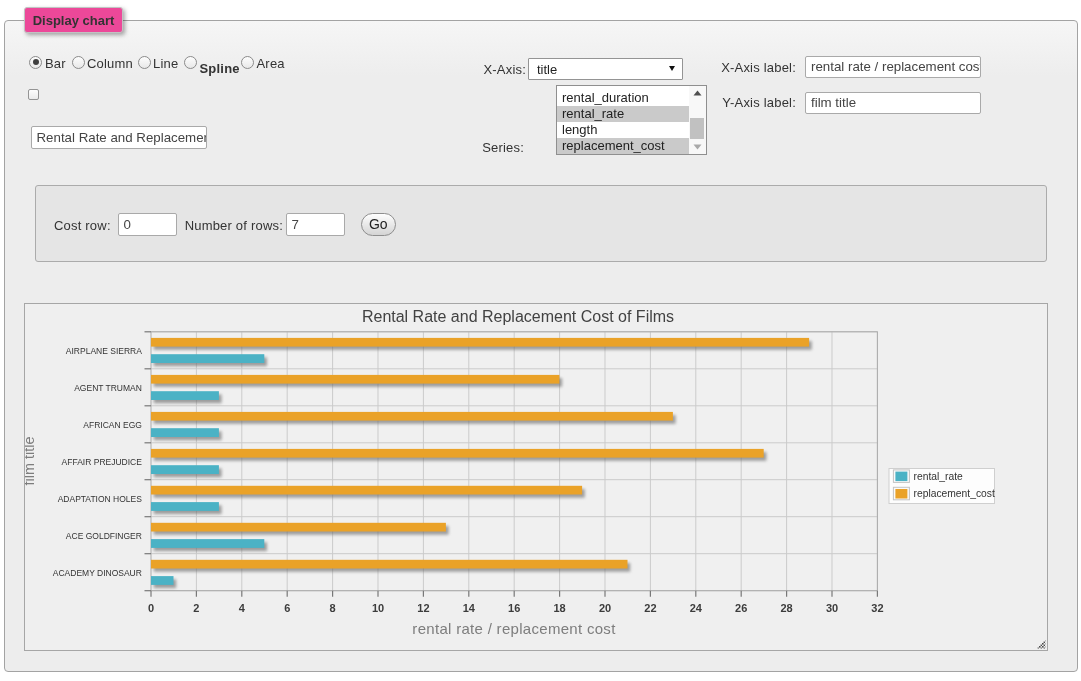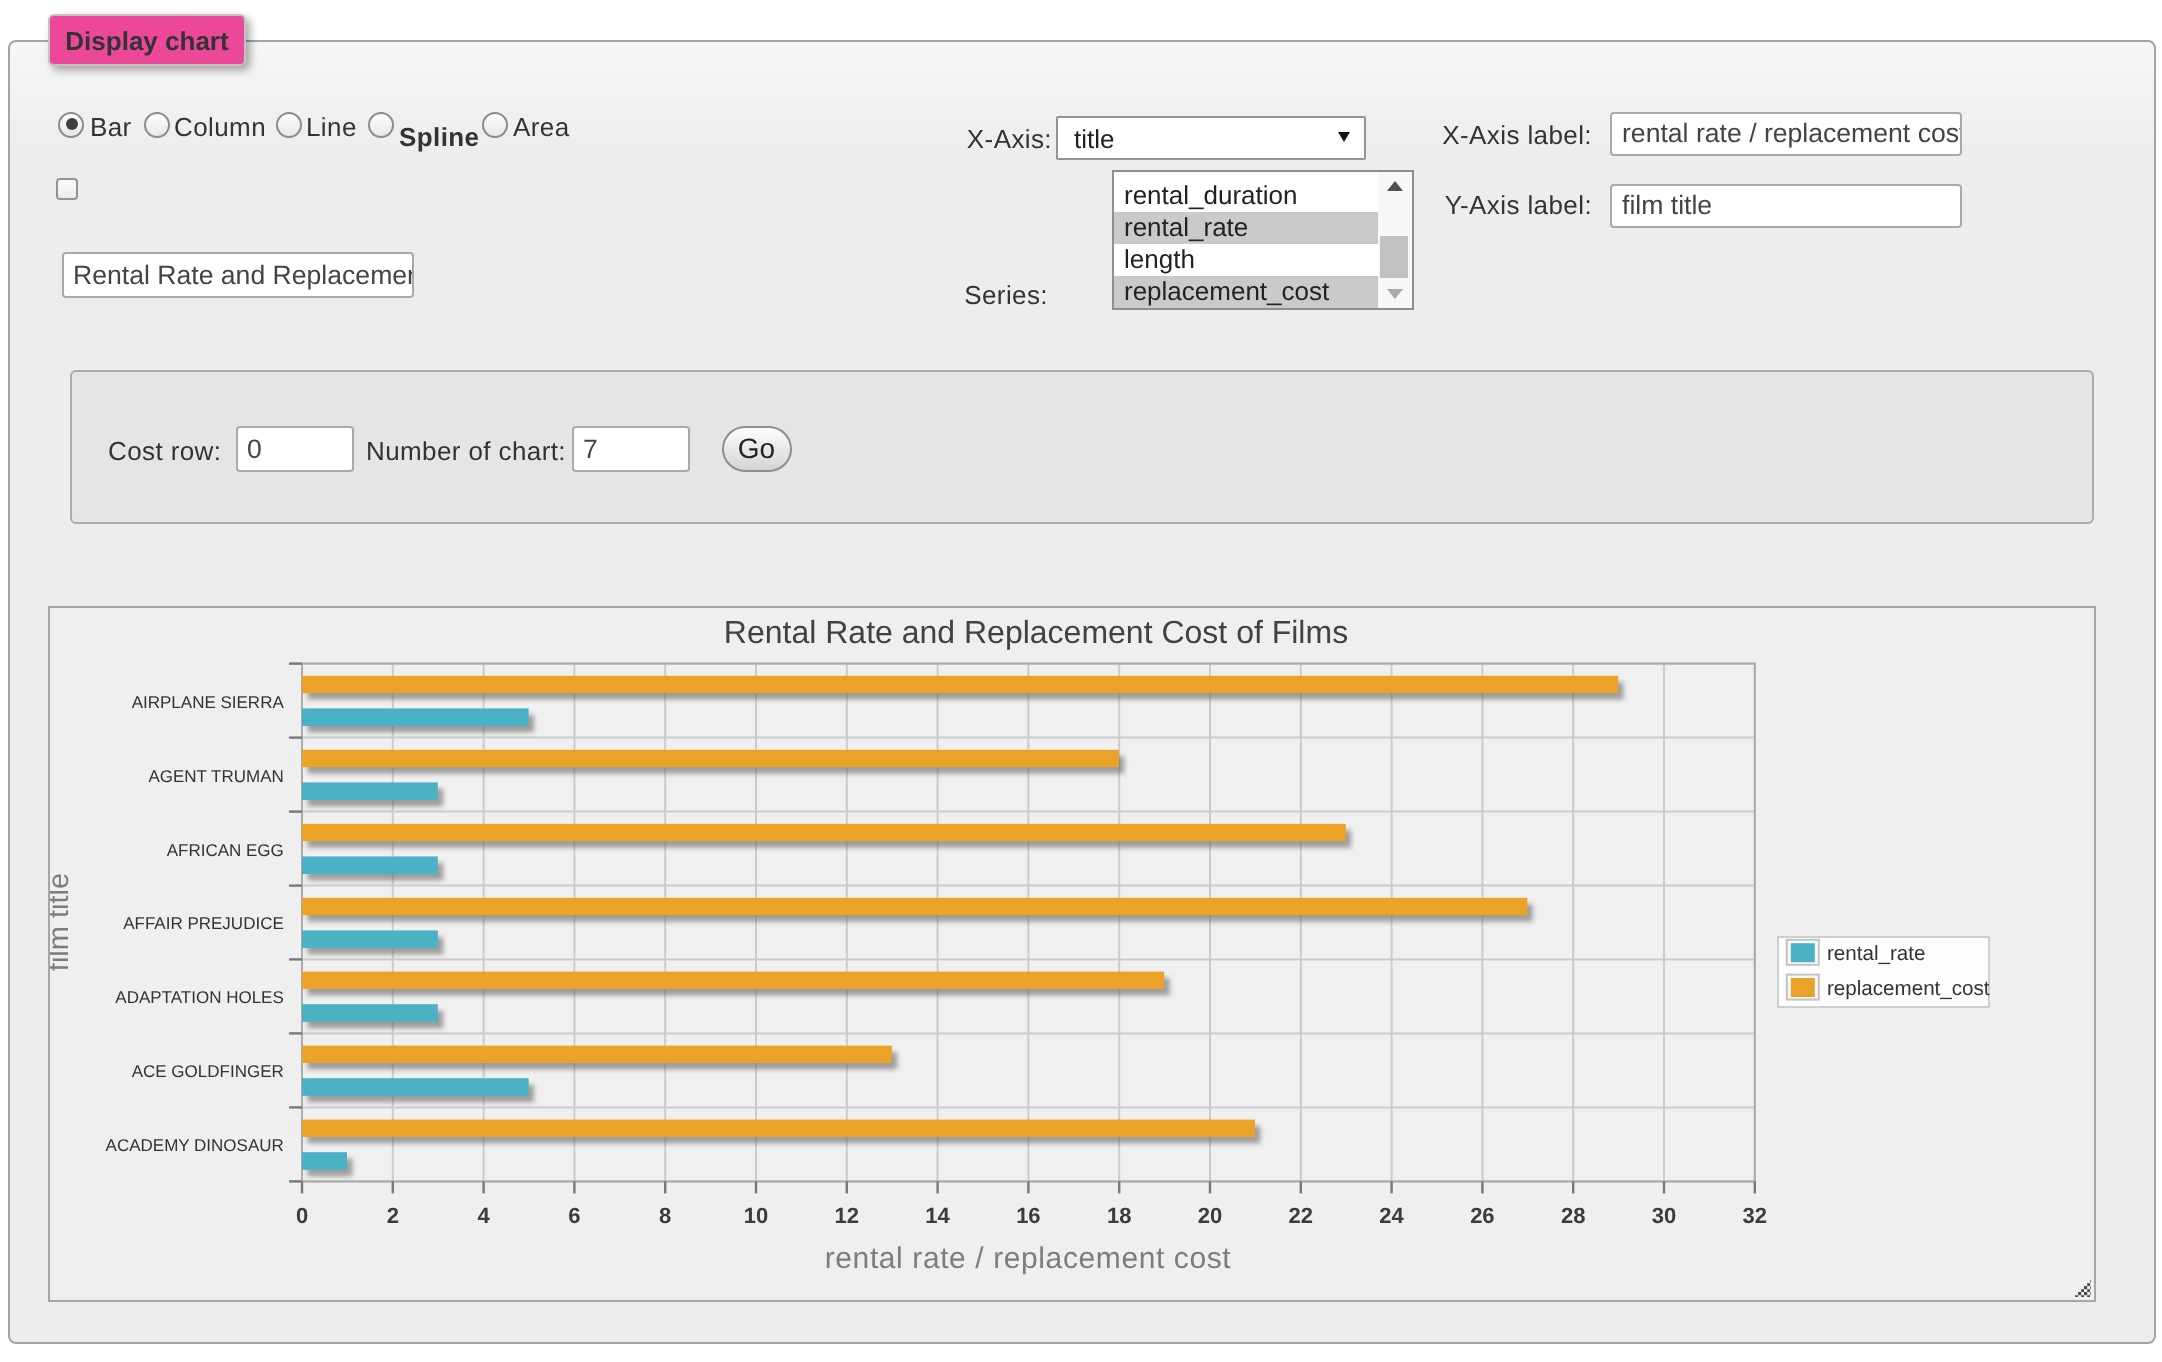--- a/index.html
+++ b/index.html
@@ -58,21 +58,21 @@
 </div>
 
 <span class="abs lbl" style="right:285px; top:59.5px;">X-Axis label:</span>
 <div class="abs inp" style="left:805px; top:56px; width:176px; height:22px; line-height:20px; padding-left:5px;">rental rate / replacement cost of</div>
 <span class="abs lbl" style="right:285px; top:95px;">Y-Axis label:</span>
 <div class="abs inp" style="left:805px; top:91.5px; width:176px; height:22px; line-height:20px; padding-left:5px;">film title</div>
 
 <div class="abs" style="left:35px; top:184.5px; width:1012px; height:77px; background:#e5e5e5; border:1px solid #ababab; border-radius:3px;"></div>
 <span class="abs lbl" style="right:970.3px; top:218px;">Cost row:</span>
 <div class="abs inp" style="left:117.5px; top:213px; width:59.5px; height:23px; line-height:21px; padding-left:5px;">0</div>
-<span class="abs lbl" style="right:798px; top:218px;">Number of chart:</span>
+<span class="abs lbl" style="right:798px; top:218px;">Number of rows:</span>
 <div class="abs inp" style="left:285.5px; top:213px; width:59px; height:23px; line-height:21px; padding-left:5px;">7</div>
 <div class="abs" style="left:360.5px; top:212.5px; width:35.5px; height:23px; border:1px solid #8e8e8e; border-radius:11.5px; background:linear-gradient(#fefefe,#d4d4d4); font-size:14px; color:#222; text-align:center; line-height:21px;">Go</div>
 
 <div class="abs" style="left:24px; top:303px; width:1024px; height:348px; background:#efefef; border:1px solid #a6a6a6;">
 <svg width="1024" height="348" style="position:absolute; left:0; top:0;" font-family="Liberation Sans, sans-serif">
 <defs>
         <filter id="sh" x="-10%" y="-40%" width="120%" height="200%">
           <feGaussianBlur stdDeviation="1.4"></feGaussianBlur>
         </filter>
       </defs>

